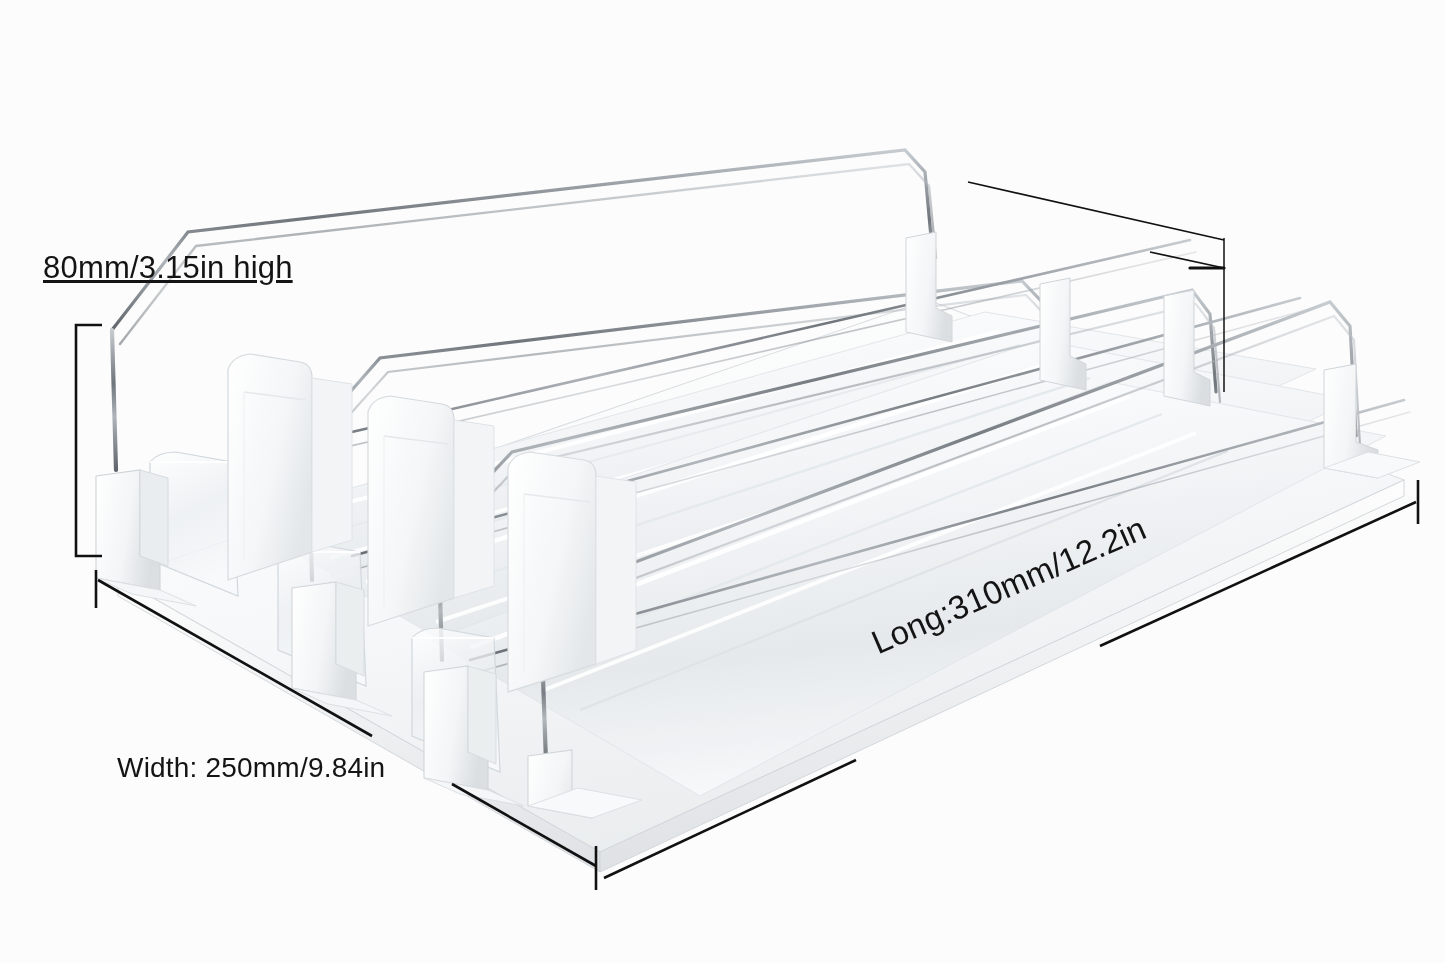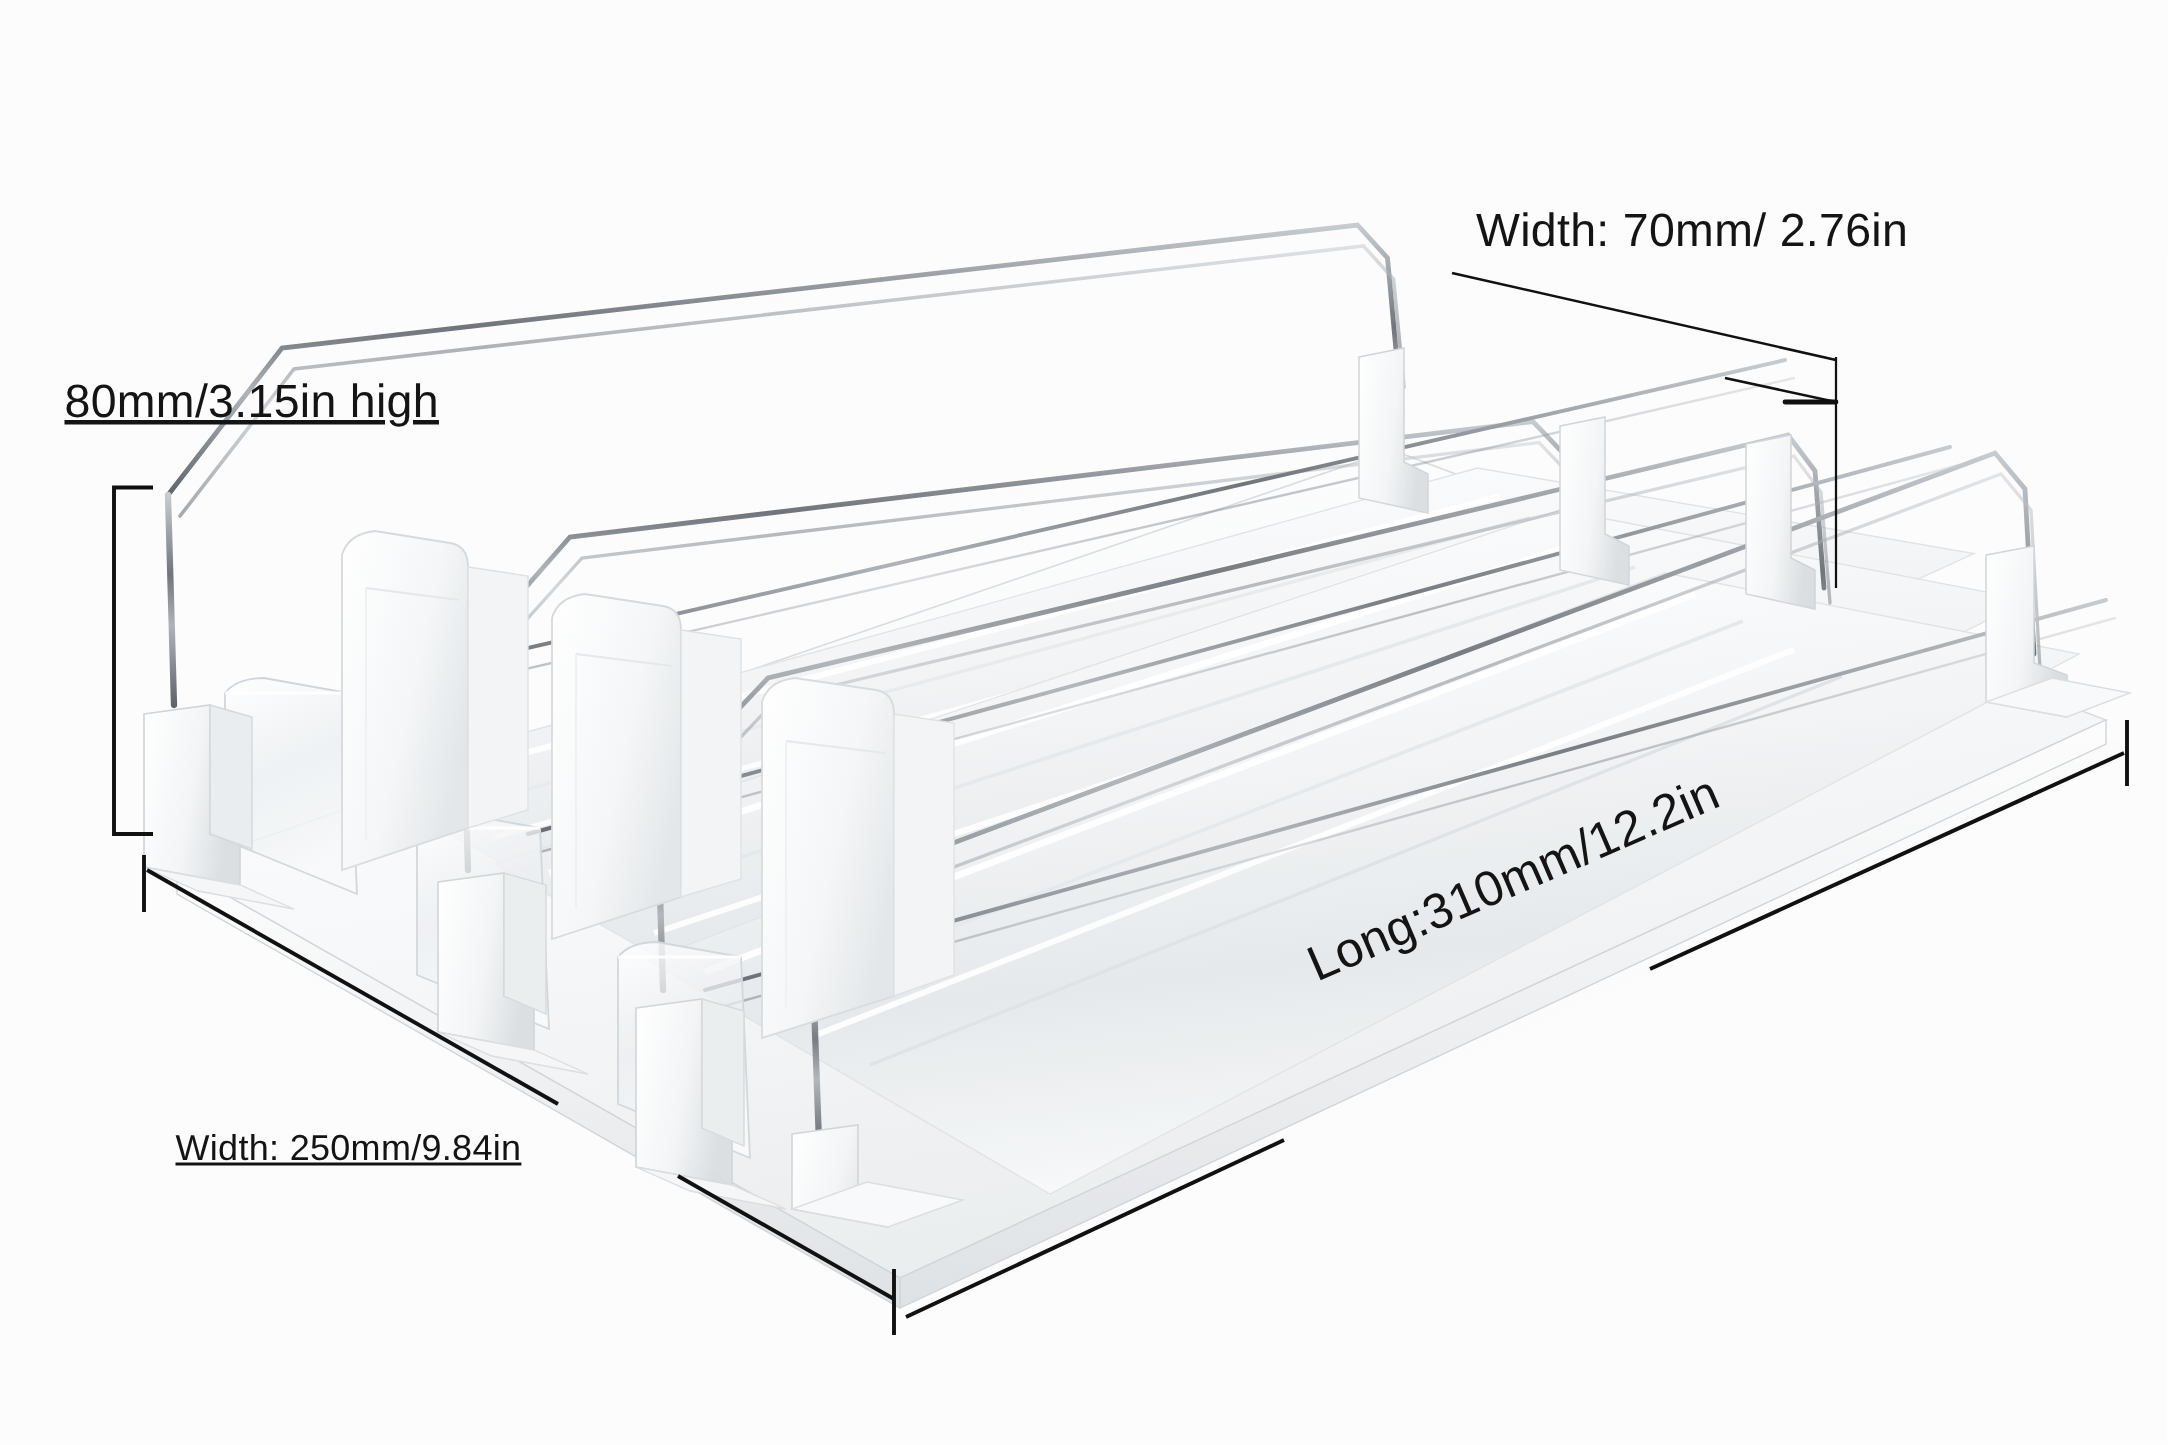--- a/index.html
+++ b/index.html
@@ -50,22 +50,21 @@
     text-decoration: underline;
   }
   #label-width-70 {
     left: 984px;
     top: 136px;
     font-size: 31px;
   }
   #label-width-250 {
     left: 117px;
     top: 752px;
-    font-size: 24px;
-    text-decoration: underline;
+    font-size: 28px;
   }
   #label-long {
     left: 866px;
     top: 627px;
     font-size: 33px;
     transform: rotate(-23.5deg);
     transform-origin: left top;
   }
 </style>
 </head>
@@ -281,19 +280,18 @@
         <path d="M968 182 L1224 240" stroke-width="1.7"></path>
         <path d="M1150 252 L1224 268" stroke-width="1.7"></path>
         <path d="M1224 238 L1224 392" stroke-width="1.5"></path>
         <path d="M1190 268 L1224 268" stroke-width="3.2" stroke-linecap="round"></path>
       </g>
     </g>
   </svg>
 
   <div class="dim-label" id="label-height">80mm/3.15in high</div>
 
-  <div class="dim-label" id="label-width-70">Width: 70mm/ 2.76in</div>
 
   <div class="dim-label" id="label-width-250">Width: 250mm/9.84in</div>
 
   <div class="dim-label" id="label-long">Long:310mm/12.2in</div>
 
 </div>
 
 </body></html>

